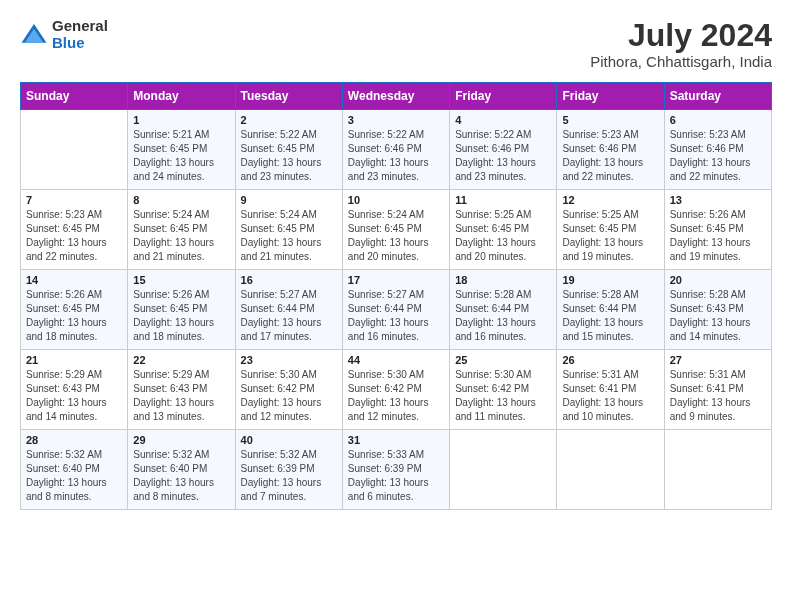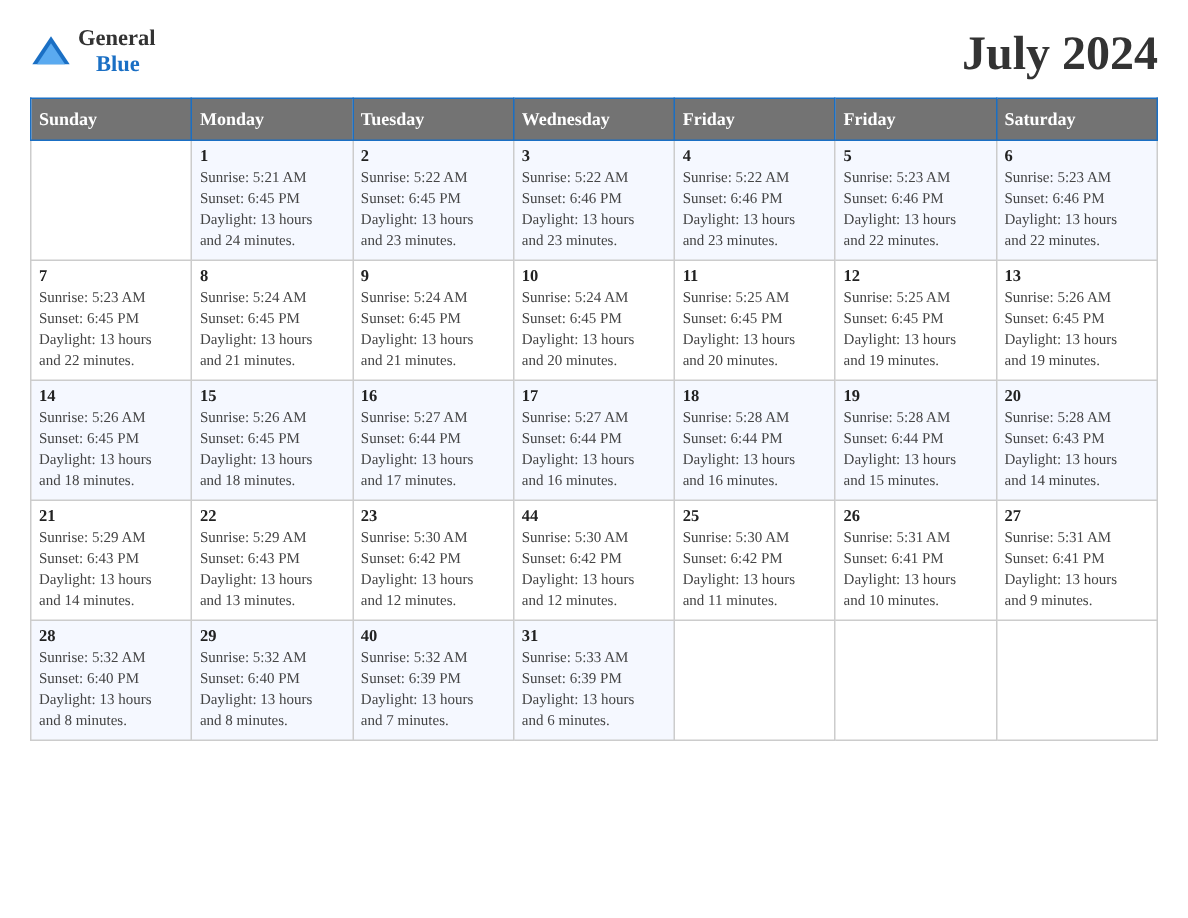--- a/index.html
+++ b/index.html
@@ -6,40 +6,39 @@
     body {
       font-family: Arial, sans-serif;
       background: #fff;
       width: 792px;
       height: 612px;
       overflow: hidden;
     }
     .page {
       width: 792px;
       padding: 18px 20px 10px 20px;
-      font-family: Liberation Serif, serif;
     }
     .header {
       display: flex;
       justify-content: space-between;
       align-items: flex-start;
       margin-bottom: 12px;
     }
     .logo {
       display: flex;
       align-items: center;
       gap: 4px;
     }
     .logo-text {
       font-size: 15px;
       font-weight: bold;
       line-height: 1.1;
     }
     .logo-text .general { color: #333; }
-    .logo-text .blue { color: #1a6fc4; margin-left: 12px; }
+    .logo-text .blue { color: #1a6fc4; }
     .logo-icon {
       width: 28px;
       height: 28px;
     }
     .title-block {
       text-align: right;
       margin-left: 24px;
     }
     .month-year {
       font-size: 32px;
@@ -50,21 +49,21 @@
     .location {
       font-size: 15px;
       color: #444;
     }
     table {
       width: 100%;
       border-collapse: collapse;
       table-layout: fixed;
     }
     thead tr th {
-      background-color: #737373;
+      background-color: #a21caf;
       color: white;
       font-size: 12px;
       font-weight: bold;
       padding: 6px 5px;
       text-align: left;
       border: 1px solid #1a6fc4;
     }
     tbody tr td {
       border: 1px solid #ccc;
       vertical-align: top;
@@ -105,20 +104,21 @@
         <polygon points="18,4 34,28 2,28" fill="#1a6fc4"></polygon>
         <polygon points="18,10 30,28 6,28" fill="#5aaaf0"></polygon>
       </svg>
       <div class="logo-text">
         <span class="general">General</span><br>
         <span class="blue">Blue</span>
       </div>
     </div>
     <div class="title-block">
       <div class="month-year">July 2024</div>
+      <div class="location">Pithora, Chhattisgarh, India</div>
     </div>
   </div>
 
   <table>
     <thead>
       <tr>
         <th>Sunday</th>
         <th>Monday</th>
         <th>Tuesday</th>
         <th>Wednesday</th>

